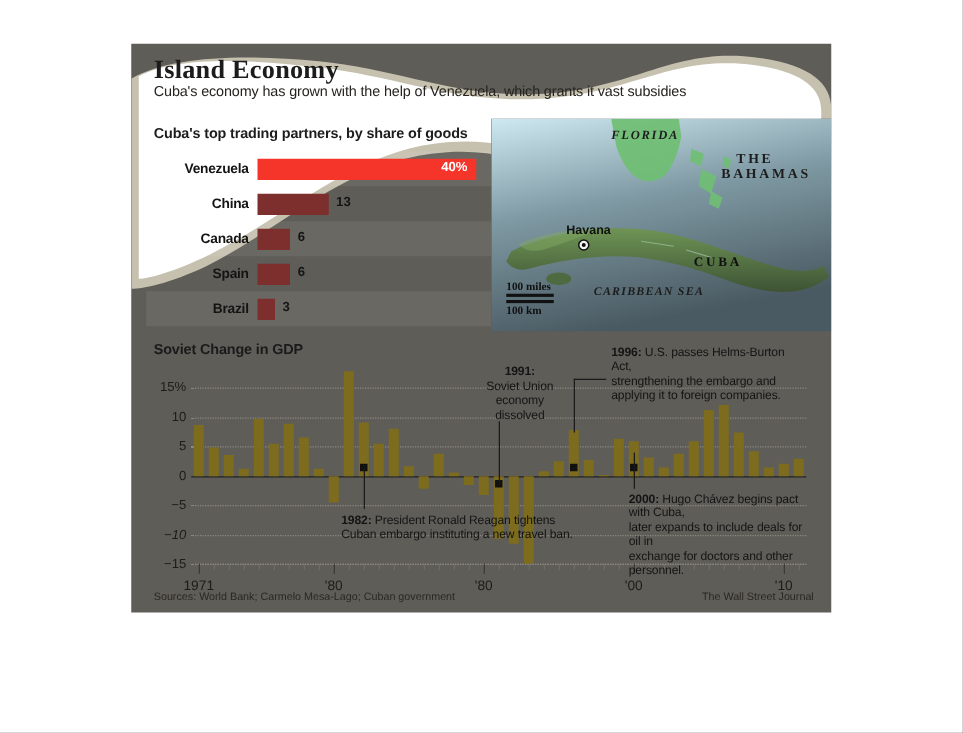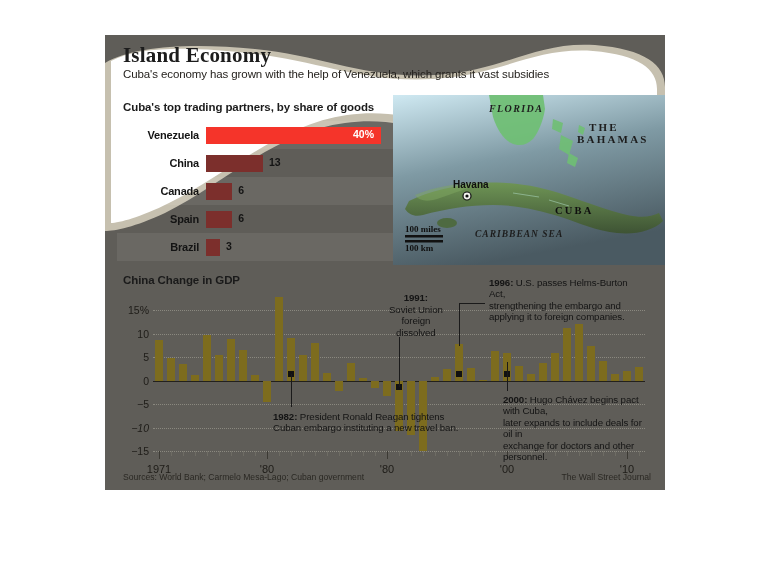--- a/index.html
+++ b/index.html
@@ -158,21 +158,21 @@
     <div class="mlabel plain" style="left:196px;top:26px;font-size:11px;">THE</div>
     <div class="mlabel plain" style="left:184px;top:38px;font-size:11px;">BAHAMAS</div>
     <div class="mlabel plain" style="left:162px;top:110px;font-size:10.5px;color:#0f0f0f;">CUBA</div>
     <div class="mlabel" style="left:82px;top:134px;font-size:9.5px;letter-spacing:1px;">CARIBBEAN SEA</div>
     <div id="havana-lbl" style="left:60px;top:84px;">Havana</div>
     <div class="scale-txt" style="left:12px;top:129px;">100 miles</div>
     <div class="scale-txt" style="left:12px;top:148px;">100 km</div>
   </div>
 
   <div id="gdp">
-    <div id="gdp-title">China Change in GDP</div>
+    <div id="gdp-title">Soviet Change in GDP</div>
     <div id="plot">
         <div class="gl" style="top: 14.0909px;"></div>
         <div class="ylab" style="top: 14.0909px; right: 496px; width: 46px;">15%</div>
         <div class="gl" style="top: 37.5758px;"></div>
         <div class="ylab" style="top: 37.5758px; right: 496px; width: 46px;">10</div>
         <div class="gl" style="top: 61.0606px;"></div>
         <div class="ylab" style="top: 61.0606px; right: 496px; width: 46px;">5</div>
         <div class="ylab" style="top: 84.5455px; right: 496px; width: 46px;">0</div>
         <div class="gl" style="top: 108.03px;"></div>
         <div class="ylab" style="top: 108.03px; right: 496px; width: 46px;">−5</div>
@@ -275,21 +275,21 @@
         <div class="leader" style="left: 138px; top: 78.4394px; width: 1px; height: 32.4091px;"></div>
         <div class="callout" style="left: 120px; top: 114.606px;">
           <div><b>1982:</b> President Ronald Reagan tightens</div>
           <div>Cuban embargo instituting a new travel ban.</div>
         </div>
         <div class="marker" style="left: 243px; top: 87.6515px;"></div>
         <div class="leader" style="left: 246px; top: 40.8636px; width: 1px; height: 49.7879px;"></div>
         <div class="callout" style="left: 236px; top: -3.72727px; text-align: center;">
           <div><b>1991:</b></div>
           <div>Soviet Union</div>
-          <div>foreign</div>
+          <div>economy</div>
           <div>dissolved</div>
         </div>
         <div class="marker" style="left: 303px; top: 75.4394px;"></div>
         <div class="leader" style="left: 306px; top: 6.57576px; width: 1px; height: 43.6818px;"></div>
         <div class="leader" style="left: 306px; top: 6.57576px; width: 26px; height: 1px;"></div>
         <div class="callout" style="left: 336px; top: -19.4242px;">
           <div><b>1996:</b> U.S. passes Helms-Burton Act,</div>
           <div>strengthening the embargo and</div>
           <div>applying it to foreign companies.</div>
         </div>

